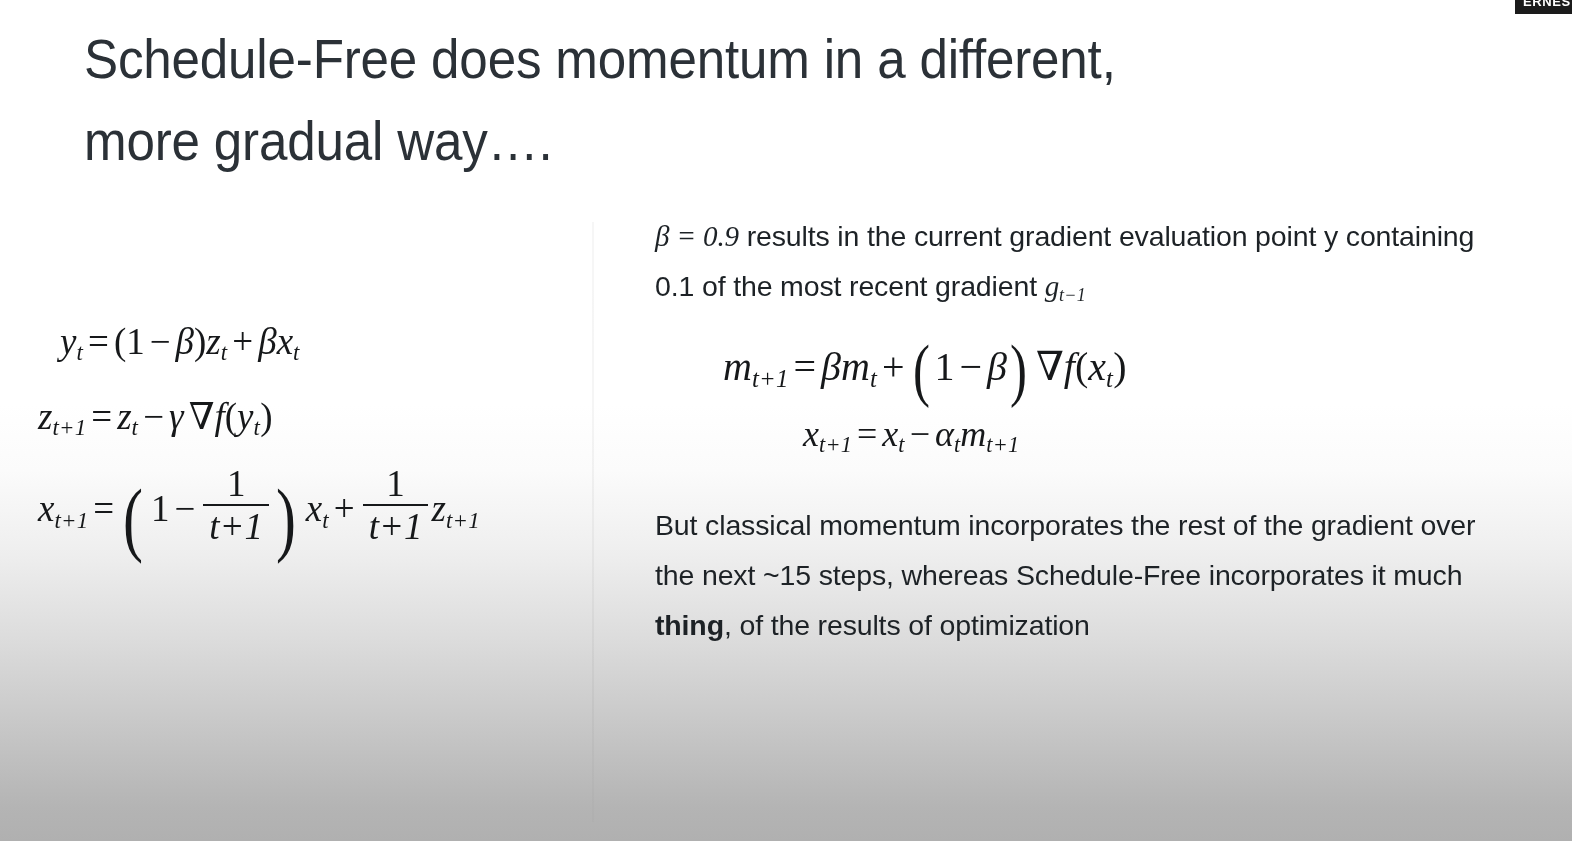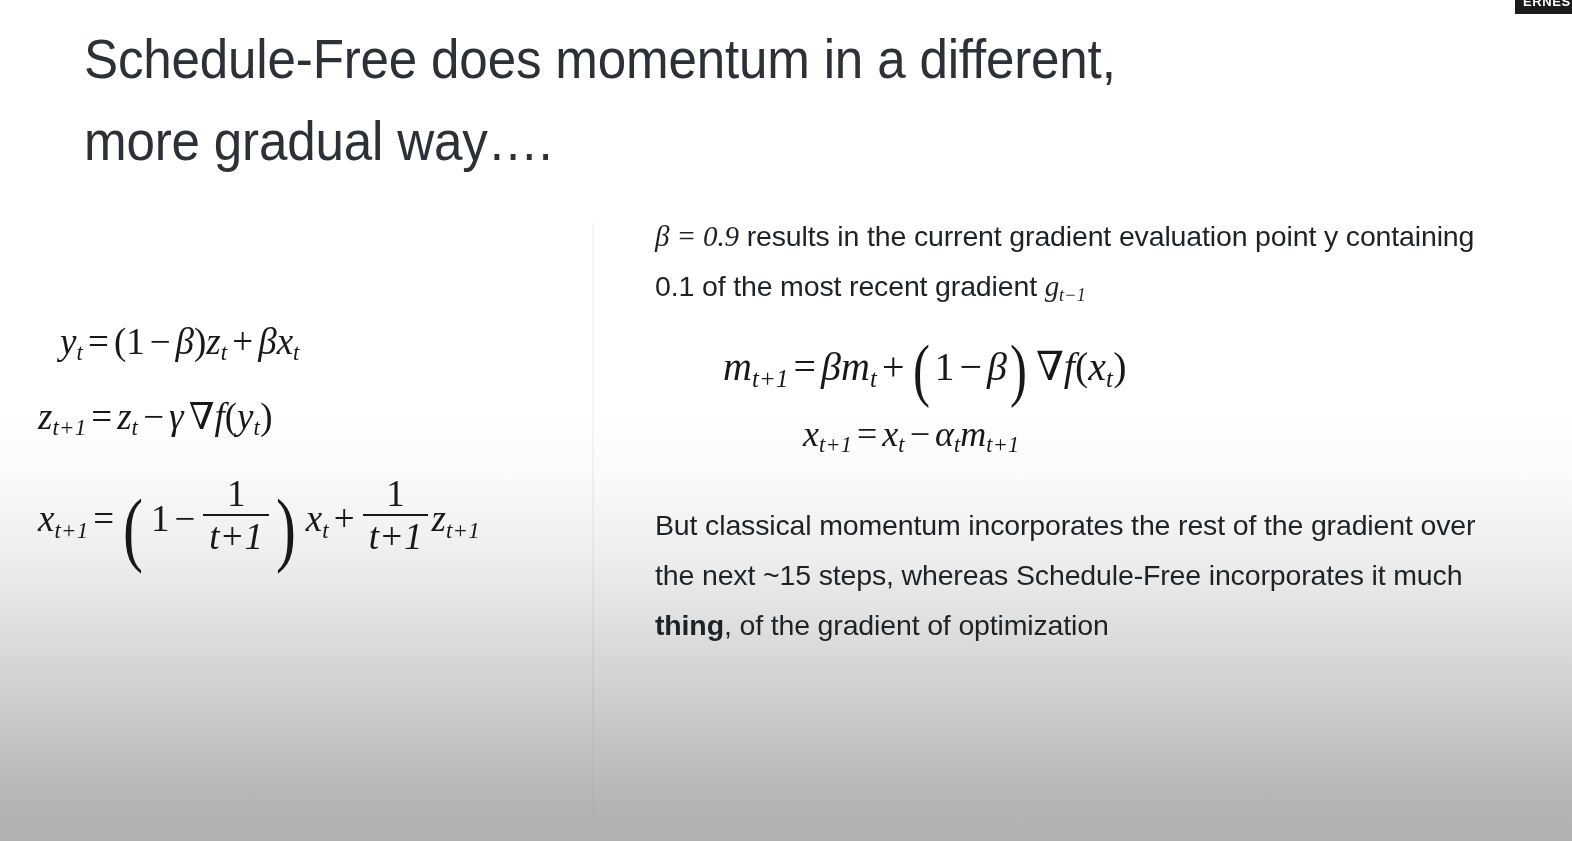--- a/index.html
+++ b/index.html
@@ -140,21 +140,21 @@
   
   .left-eqs {
     position: absolute;
     left: 38px;
     top: 320px;
     width: 540px;
   }
   .eq { color: #16181a; white-space: nowrap; }
   .eq1 { font-size: 37px; margin-left: 22px; }
   .eq2 { font-size: 37px; margin-top: 32px; margin-left: 0px; }
-  .eq3 { font-size: 37px; margin-top: 36px; margin-left: 0px; }
+  .eq3 { font-size: 37px; margin-top: 26px; margin-left: 0px; }
 
   
   .right-col {
     position: absolute;
     left: 655px;
     top: 211px;
     width: 838px;
   }
 
   .para {
@@ -222,17 +222,17 @@
       <div class="req req1 math">
         <span>m</span><sub class="sb">t+1</sub><span class="op">=</span><span>β</span><span>m</span><sub class="sb">t</sub><span class="op">+</span><span class="medparen">(</span><span class="up" style="padding-left:2px">1</span><span class="op">−</span><span>β</span><span class="medparen">)</span><span class="up" style="padding-left:6px">∇</span><span>f</span><span class="up">(</span><span>x</span><sub class="sb">t</sub><span class="up">)</span>
       </div>
 
       <div class="req req2 math">
         <span>x</span><sub class="sb">t+1</sub><span class="op">=</span><span>x</span><sub class="sb">t</sub><span class="op">−</span><span>α</span><sub class="sb">t</sub><span>m</span><sub class="sb">t+1</sub>
       </div>
     </div>
 
     <p class="para para-3">
-      <span>But classical momentum incorporates the rest of the gradient over the next ~15 steps, whereas Schedule-Free incorporates it much </span><b>thing</b><span>, of the gradient of optimization</span>
+      <span>But classical momentum incorporates the rest of the gradient over the next ~15 steps, whereas Schedule-Free incorporates it much </span><b>thing</b><span>, of the results of optimization</span>
     </p>
   </div>
 
 </div>
 
 </body></html>

